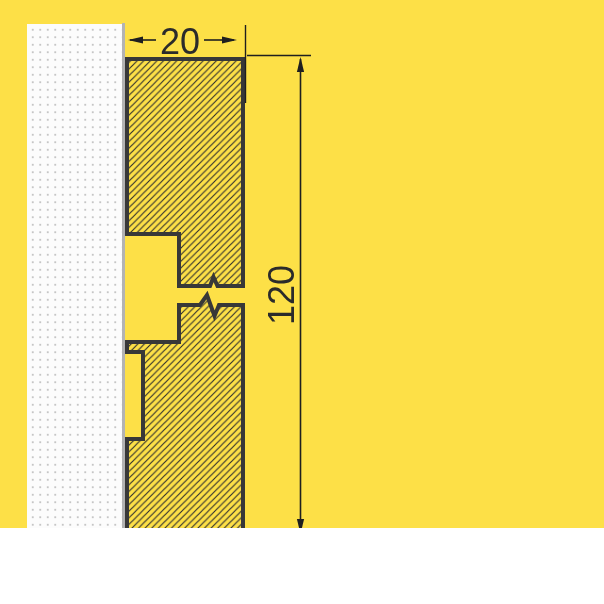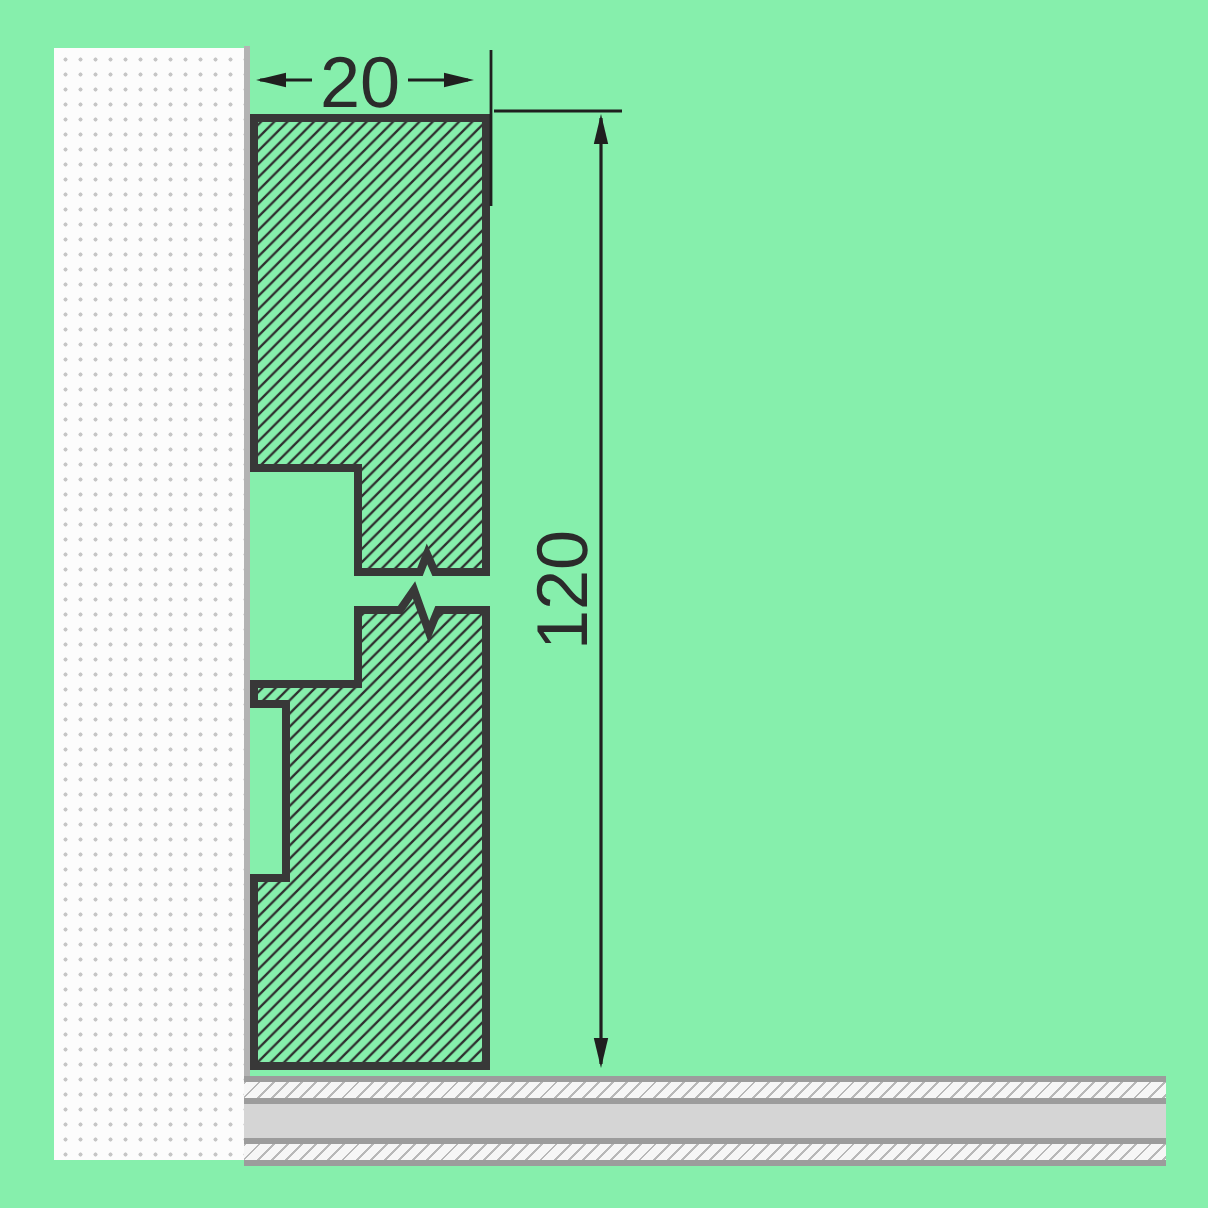--- a/index.html
+++ b/index.html
@@ -1,20 +1,20 @@
 <!DOCTYPE html>
 <html><head>
 <meta charset="utf-8">
 <style>
   html, body { margin: 0; padding: 0; background: #ffffff; }
   .canvas {
     position: relative;
     width: 604px;
-    height: 604px;
-    background: #86efac;
+    height: 528px;
+    background: #fde047;
     overflow: hidden;
     font-family: "Liberation Sans", sans-serif;
   }
   
   .wall {
     position: absolute;
     left: 27px; top: 24px;
     width: 95px; height: 556px;
     background-color: #fcfcfc;
     background-image: radial-gradient(circle, #c6c6c6 0.9px, rgba(0,0,0,0) 1.15px);

